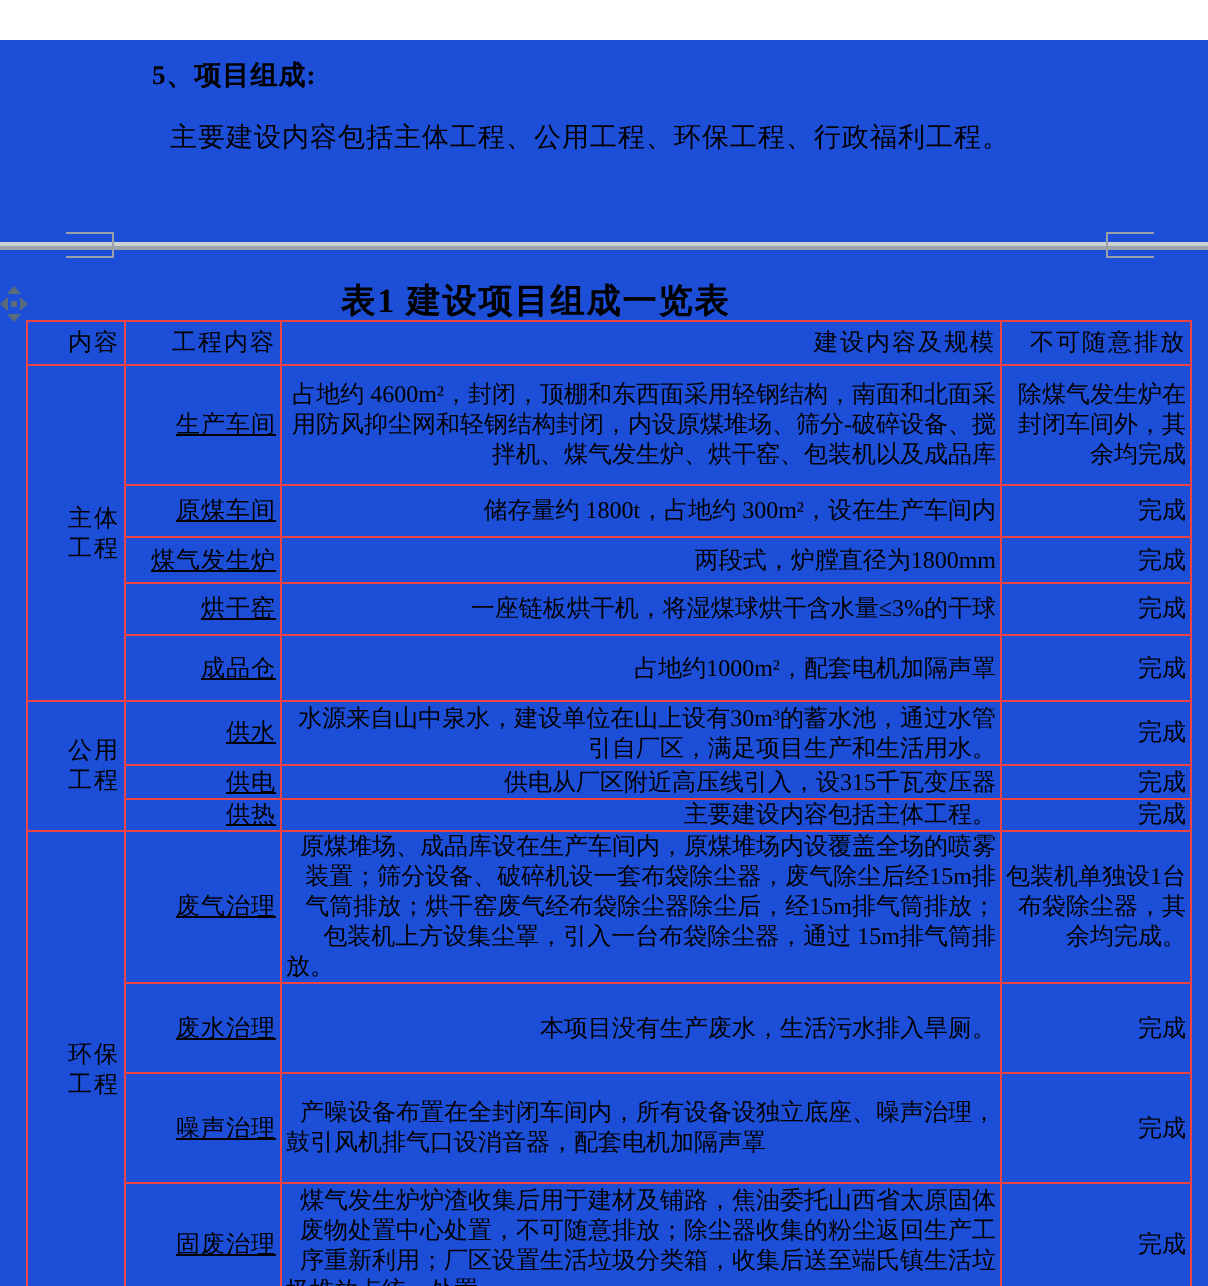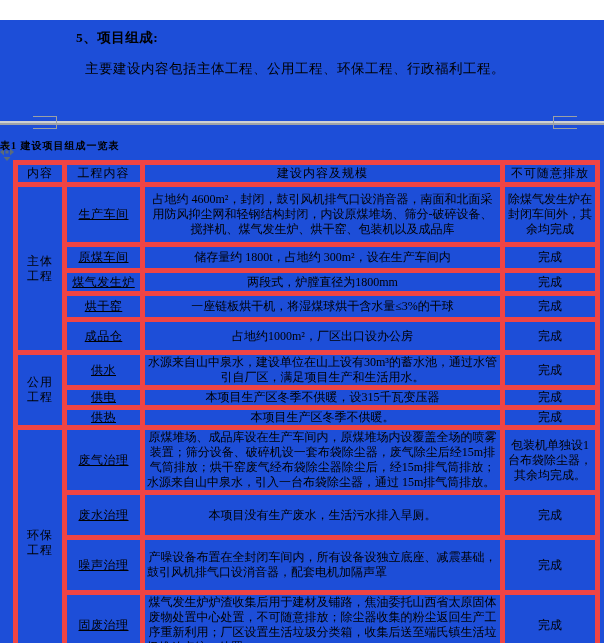--- a/index.html
+++ b/index.html
@@ -14,27 +14,27 @@
   
   .pb-line-light { position:absolute; left:0; top:101px; width:604px; height:2px; background:#cdd0d4; }
   .pb-line-dark  { position:absolute; left:0; top:103px; width:604px; height:2px; background:#9ea3a9; }
   .pb-mark { position:absolute; width:24px; height:13px; top:96px; }
   .pb-mark.left  { left:33px;  border-top:1px solid #9aa0a6; border-right:1px solid #9aa0a6; border-bottom:1px solid #9aa0a6; }
   .pb-mark.right { left:553px; border-top:1px solid #9aa0a6; border-left:1px solid #9aa0a6;  border-bottom:1px solid #9aa0a6; }
 
   
   .move-handle { position:absolute; left:0px; top:123px; width:16px; height:19px; cursor:move; }
 
-  .table-title { position:absolute; left:0; top:119px; width:536px; text-align:left;
-    font-size:10px; font-weight:bold; letter-spacing:1px; }
+  .table-title { position:absolute; left:0; top:119px; width:536px; text-align:center;
+    font-size:17px; font-weight:bold; letter-spacing:1px; }
 
   table.main { position:absolute; left:13px; top:140px; width:582px;
     border-collapse:collapse; table-layout:fixed; }
-  table.main td, table.main th { border:5px solid #ef4444; font-size:12px; font-weight:normal;
-    vertical-align:middle; text-align:center; line-height:15px; padding:0 2px; overflow:hidden; }
+  table.main td, table.main th { border:1px solid #ef4444; font-size:12px; font-weight:normal;
+    vertical-align:middle; text-align:right; line-height:15px; padding:0 2px; overflow:hidden; }
   th.hdr { font-size:12.5px; letter-spacing:1px; }
   .group-label { white-space:pre-line; font-size:12.5px; line-height:16px; letter-spacing:1px; }
   .proj { font-size:12.5px; letter-spacing:.5px;text-decoration:underline; }
   td.just { text-align:justify; text-align-last:left; padding:1px 4px; }
   .lh12 { line-height:12.4px; } .lh13 { line-height:13px; }
   .lh16 { line-height:16px; }  .lh15 { line-height:15px; }
 </style>
 </head>
 <body>
 
@@ -75,77 +75,77 @@
       <th class="hdr">内容</th>
       <th class="hdr">工程内容</th>
       <th class="hdr">建设内容及规模</th>
       <th class="hdr">不可随意排放</th>
     </tr>
 
     <tr style="height:60px">
       <td rowspan="5" class="group-label">主体
 工程</td>
       <td class="proj">生产车间</td>
-      <td class="lh16">占地约 4600m²，封闭，鼓引风机排气口设消音器，南面和北面采用防风抑尘网和轻钢结构封闭，内设原煤堆场、筛分-破碎设备、搅拌机、煤气发生炉、烘干窑、包装机以及成品库</td>
+      <td class="lh16">占地约 4600m²，封闭，顶棚和东西面采用轻钢结构，南面和北面采用防风抑尘网和轻钢结构封闭，内设原煤堆场、筛分-破碎设备、搅拌机、煤气发生炉、烘干窑、包装机以及成品库</td>
       <td class="lh16">除煤气发生炉在封闭车间外，其余均完成</td>
     </tr>
     <tr style="height:26px">
       <td class="proj">原煤车间</td>
       <td>储存量约 1800t，占地约 300m²，设在生产车间内</td>
       <td>完成</td>
     </tr>
     <tr style="height:23px">
       <td class="proj">煤气发生炉</td>
       <td>两段式，炉膛直径为1800mm</td>
       <td>完成</td>
     </tr>
     <tr style="height:26px">
       <td class="proj">烘干窑</td>
       <td>一座链板烘干机，将湿煤球烘干含水量≤3%的干球</td>
       <td>完成</td>
     </tr>
     <tr style="height:33px">
       <td class="proj">成品仓</td>
-      <td>占地约1000m²，厂区出口设办公房</td>
+      <td>占地约1000m²，配套电机加隔声罩</td>
       <td>完成</td>
     </tr>
 
     <tr style="height:32px">
       <td rowspan="3" class="group-label">公用
 工程</td>
       <td class="proj">供水</td>
       <td class="lh15">水源来自山中泉水，建设单位在山上设有30m³的蓄水池，通过水管引自厂区，满足项目生产和生活用水。</td>
       <td>完成</td>
     </tr>
     <tr style="height:17px">
       <td class="proj">供电</td>
-      <td class="lh13">本项目生产区冬季不供暖，设315千瓦变压器</td>
+      <td class="lh13">供电从厂区附近高压线引入，设315千瓦变压器</td>
       <td class="lh13">完成</td>
     </tr>
     <tr style="height:15px">
       <td class="proj">供热</td>
-      <td class="lh13">本项目生产区冬季不供暖。</td>
+      <td class="lh13">主要建设内容包括主体工程。</td>
       <td class="lh13">完成</td>
     </tr>
 
     <tr style="height:65px">
       <td rowspan="4" class="group-label">环保
 工程</td>
       <td class="proj">废气治理</td>
-      <td class="just lh13">原煤堆场、成品库设在生产车间内，原煤堆场内设覆盖全场的喷雾装置；筛分设备、破碎机设一套布袋除尘器，废气除尘后经15m排气筒排放；烘干窑废气经布袋除尘器除尘后，经15m排气筒排放；水源来自山中泉水，引入一台布袋除尘器，通过 15m排气筒排放。</td>
+      <td class="just lh13">原煤堆场、成品库设在生产车间内，原煤堆场内设覆盖全场的喷雾装置；筛分设备、破碎机设一套布袋除尘器，废气除尘后经15m排气筒排放；烘干窑废气经布袋除尘器除尘后，经15m排气筒排放；包装机上方设集尘罩，引入一台布袋除尘器，通过 15m排气筒排放。</td>
       <td class="lh16">包装机单独设1台布袋除尘器，其余均完成。</td>
     </tr>
     <tr style="height:45px">
       <td class="proj">废水治理</td>
       <td>本项目没有生产废水，生活污水排入旱厕。</td>
       <td>完成</td>
     </tr>
     <tr style="height:55px">
       <td class="proj">噪声治理</td>
-      <td class="just lh16">产噪设备布置在全封闭车间内，所有设备设独立底座、减震基础，鼓引风机排气口设消音器，配套电机加隔声罩</td>
+      <td class="just lh16">产噪设备布置在全封闭车间内，所有设备设独立底座、噪声治理，鼓引风机排气口设消音器，配套电机加隔声罩</td>
       <td>完成</td>
     </tr>
     <tr style="height:62px">
       <td class="proj">固废治理</td>
       <td class="just lh12">煤气发生炉炉渣收集后用于建材及铺路，焦油委托山西省太原固体废物处置中心处置，不可随意排放；除尘器收集的粉尘返回生产工序重新利用；厂区设置生活垃圾分类箱，收集后送至端氏镇生活垃圾堆放点统一处置。</td>
       <td>完成</td>
     </tr>
 
     <tr style="height:32px">
       <td class="group-label">行政福

